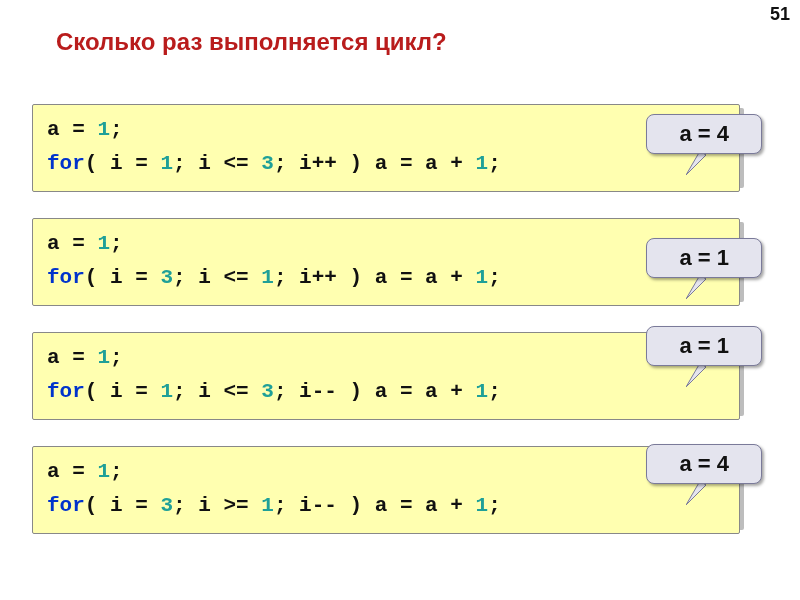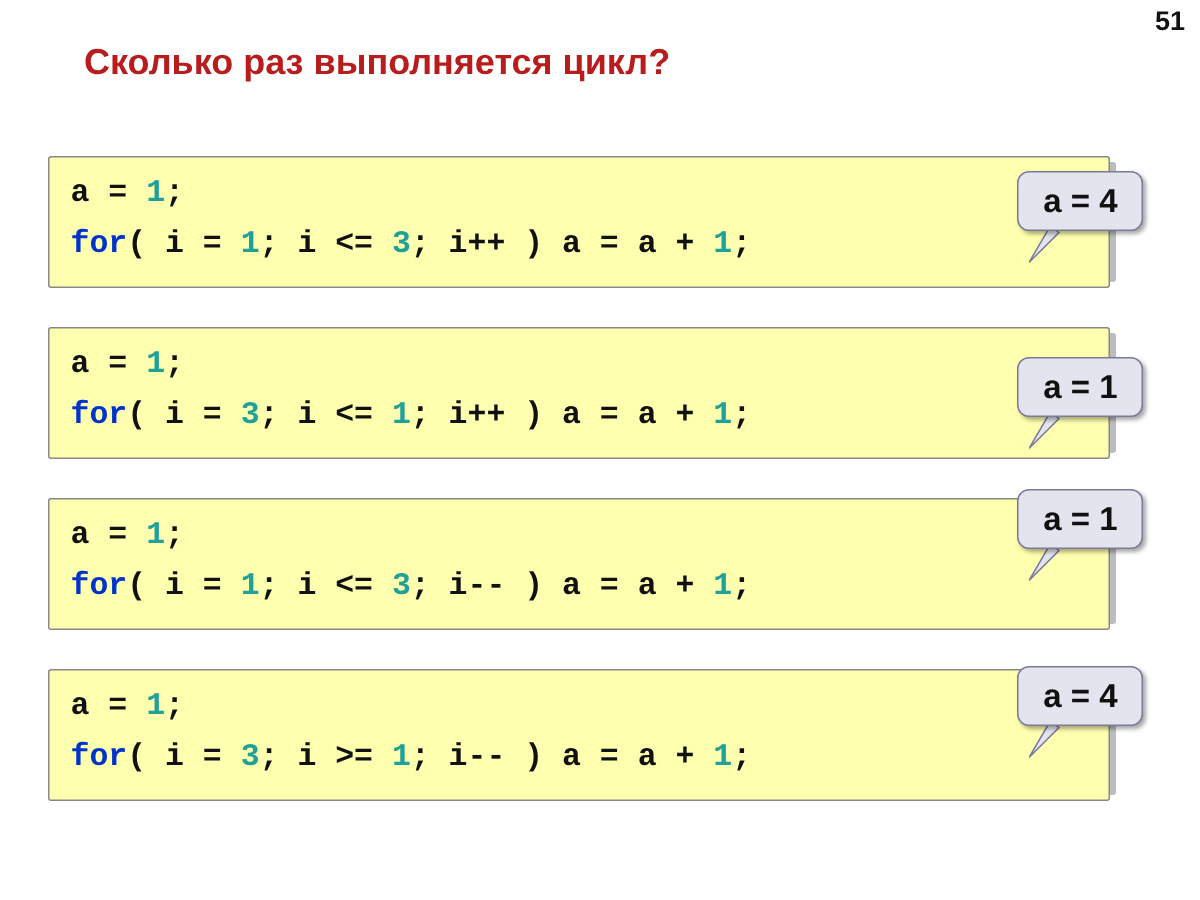--- a/index.html
+++ b/index.html
@@ -70,21 +70,21 @@
   .c-blue { color: #0033cc; }
   .c-teal { color: #1fa098; }
 
   .callout {
     position: absolute;
     right: -6px;
     background: #e4e4ee;
     border: 1px solid #7a7a99;
     border-radius: 8px;
     box-shadow: 2px 2px 3px rgba(0,0,0,0.35);
-    padding: 6px 16px;
+    padding: 6px 32px;
     font-family: Arial, Helvetica, sans-serif;
     font-size: 22px;
     font-weight: bold;
     color: #111;
   }
   .callout1 { top: 10px; }
   .callout2 { top: 20px; }
   .callout3 { top: -6px; }
   .callout4 { top: -2px; }
 

